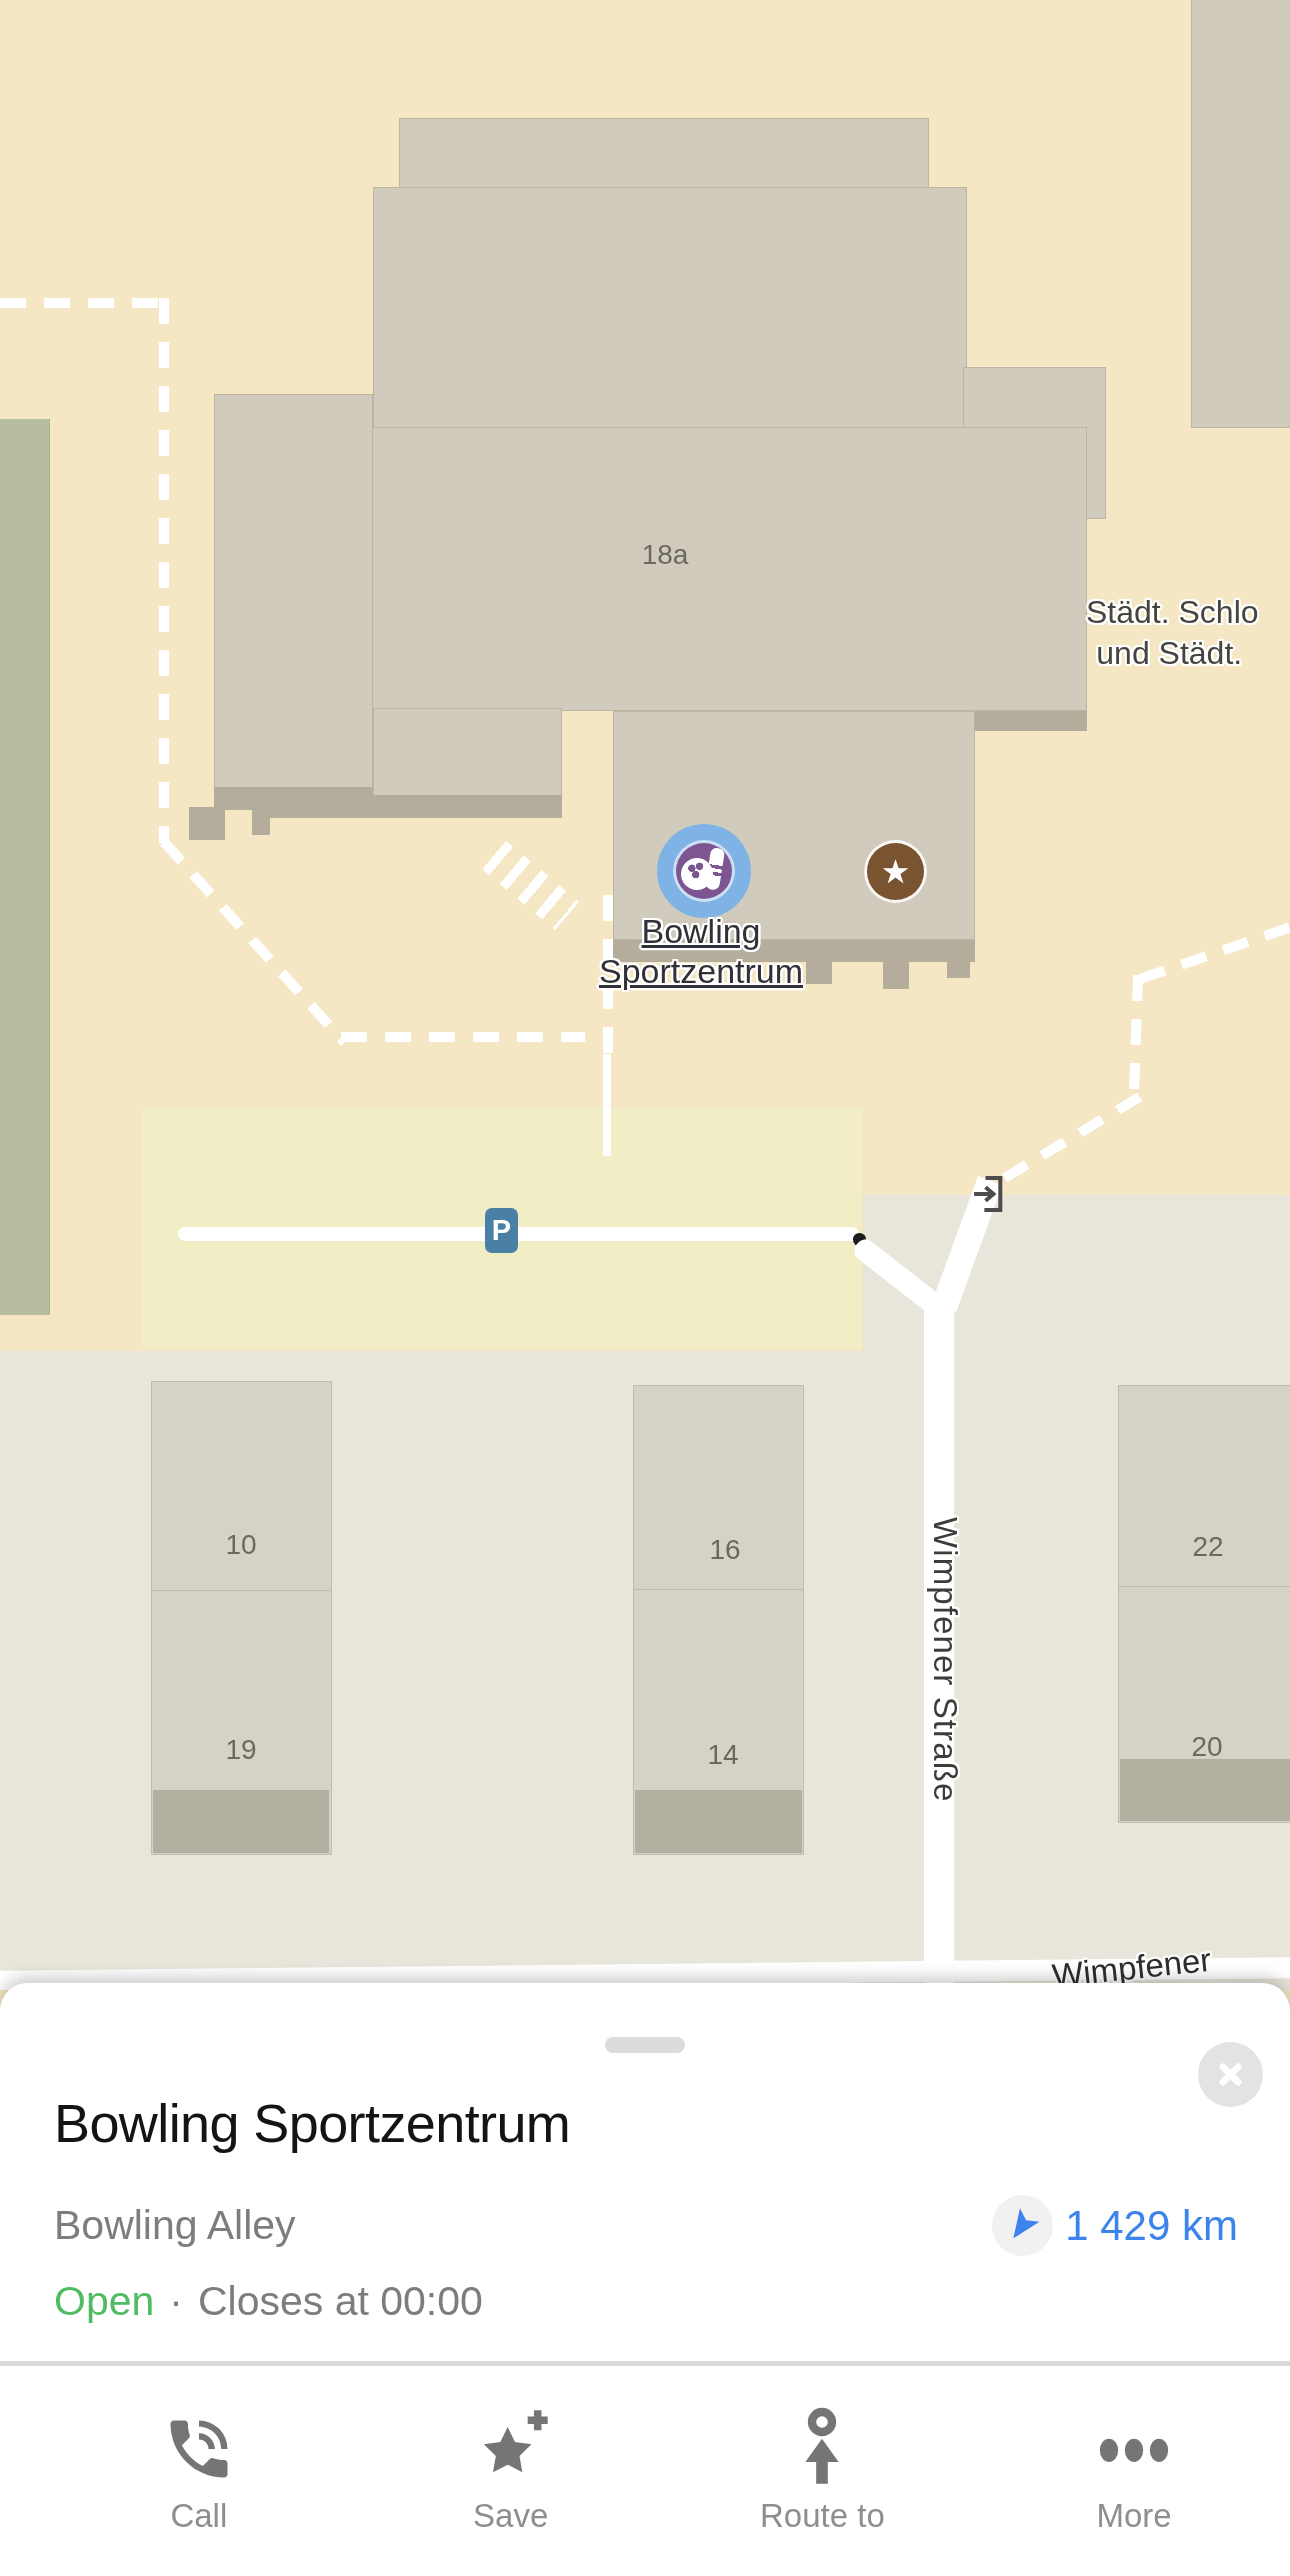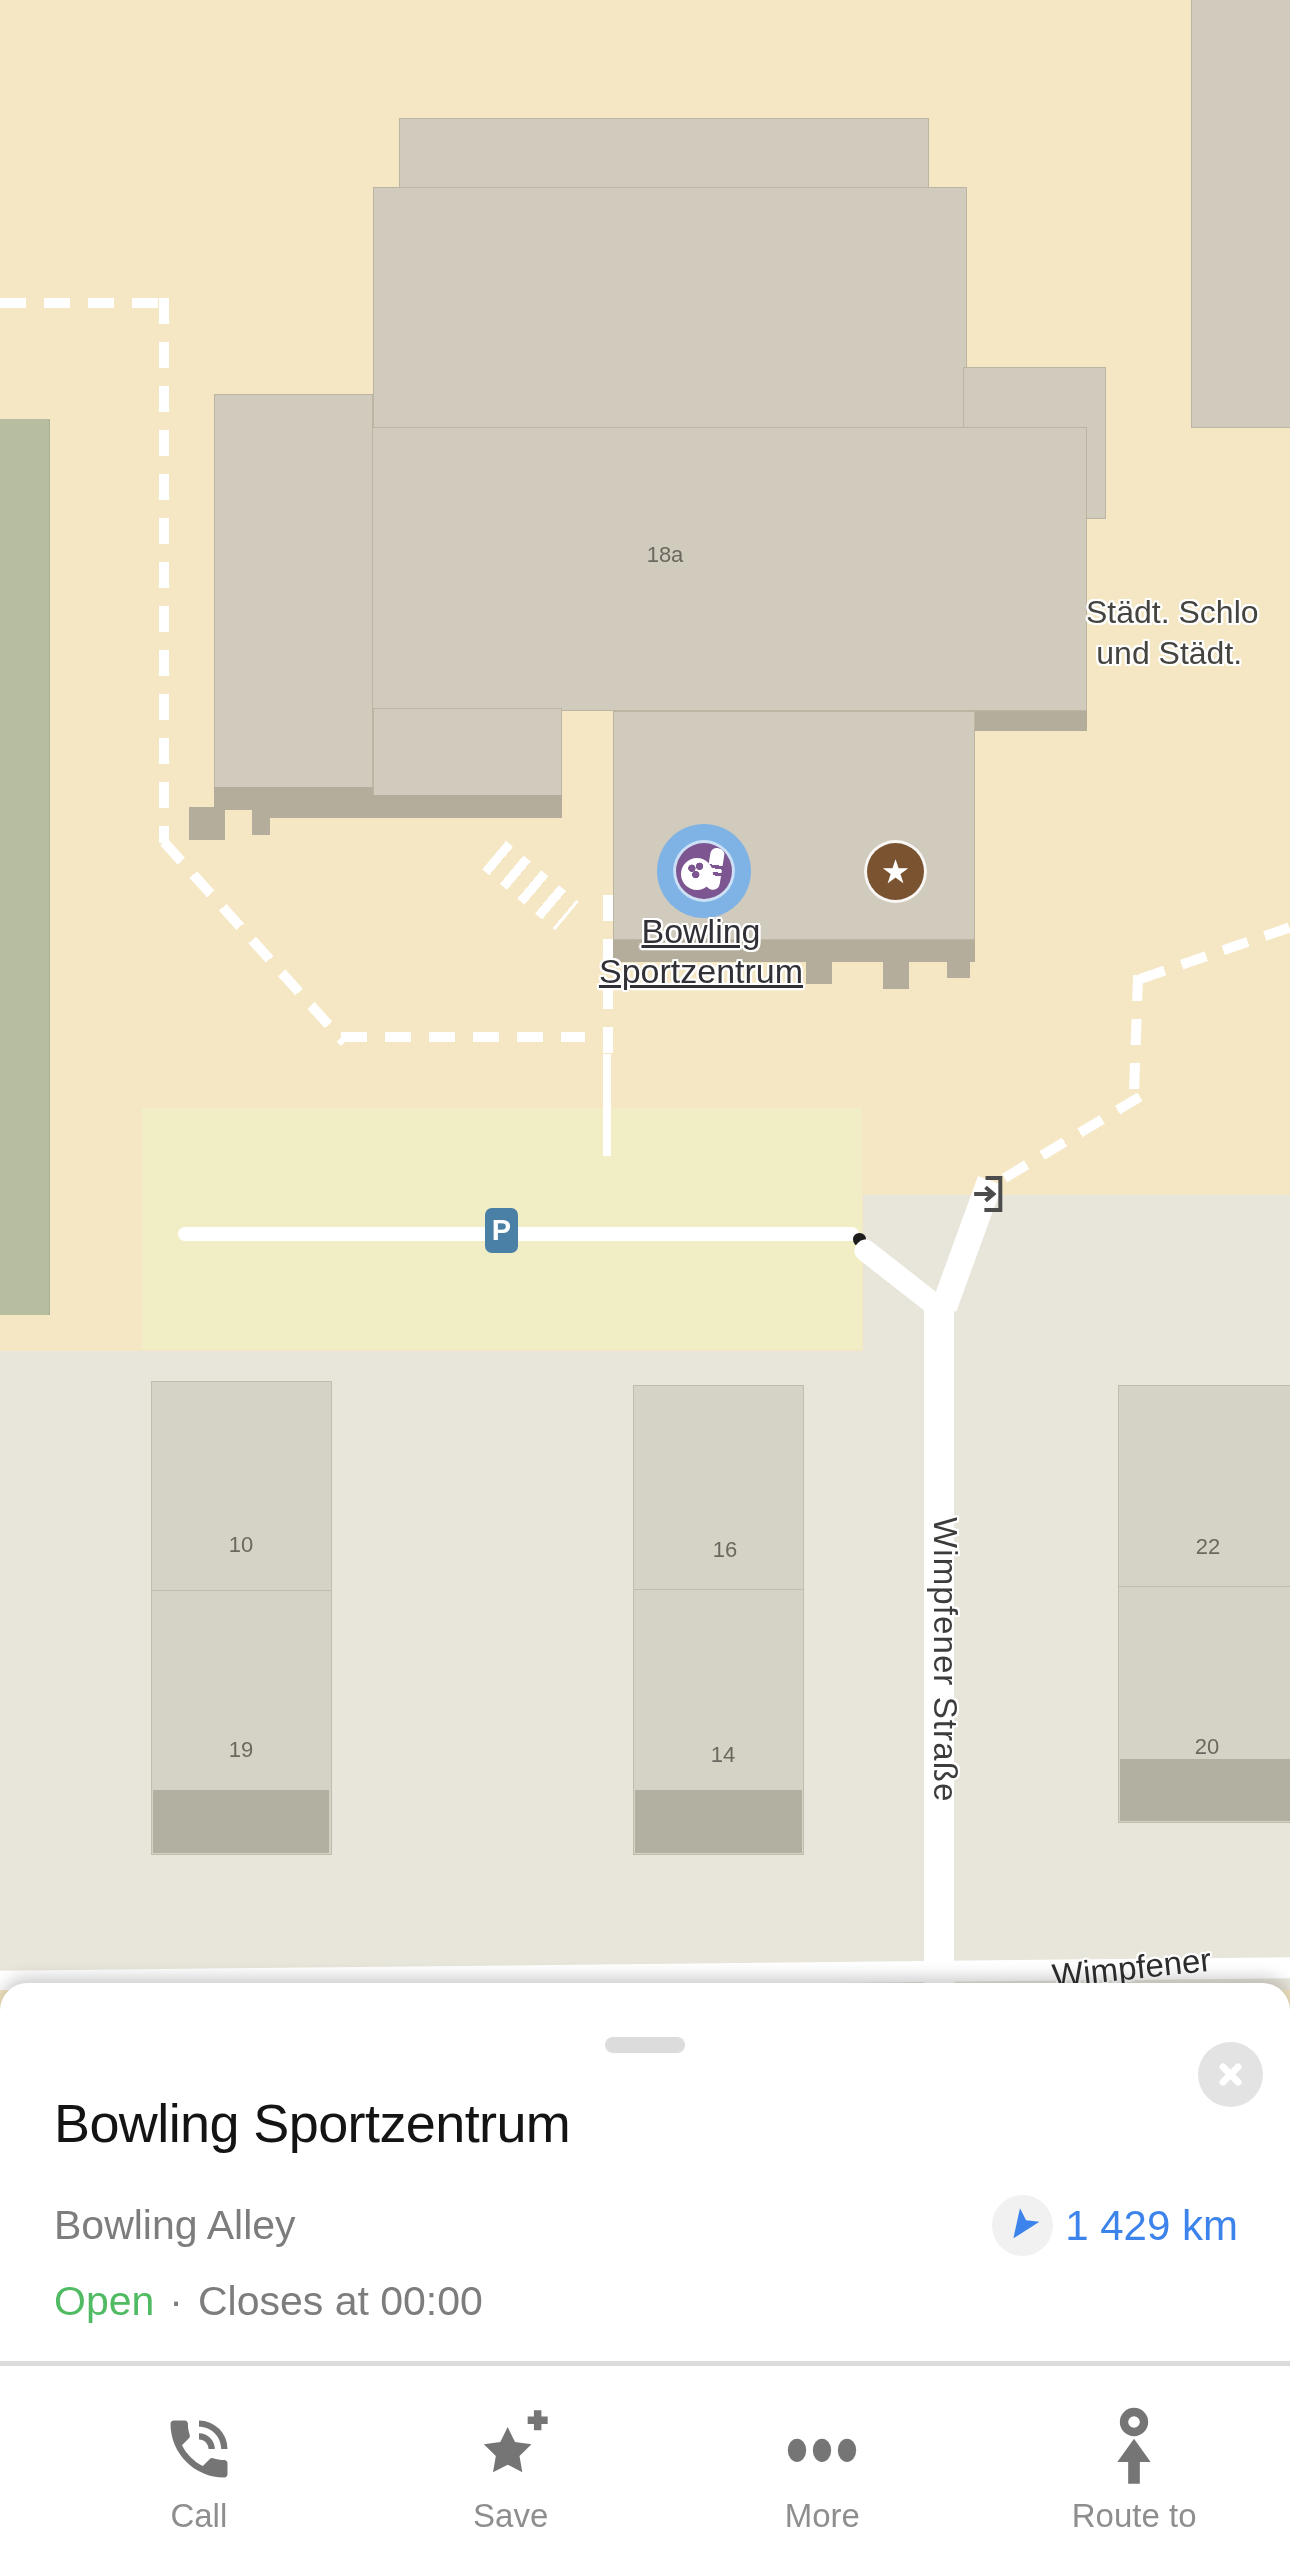--- a/index.html
+++ b/index.html
@@ -13,21 +13,21 @@
   .green-strip { background:var(--green-area); border-right:1.7px solid #a9af93; }
   .gray-area { background:var(--map-gray); }
   .bld { background:var(--building); border:1.1px solid var(--building-border); }
   .bld-shadow { background:var(--building-shadow); }
   .lbld { background:var(--lower-building); border:1.1px solid var(--lower-building-border); }
   .lbld-shadow { background:var(--lower-building-shadow); }
   .lbld-divider { position:absolute; left:0; right:0; height:0; border-top:1.7px solid var(--lower-building-border); }
 
   .maplabel { position:absolute; color:var(--map-label); font-size:33px; white-space:nowrap; }
   .halo { text-shadow:-1.7px -1.7px 0 #fff,1.7px -1.7px 0 #fff,-1.7px 1.7px 0 #fff,1.7px 1.7px 0 #fff,-2.3px 0 0 #fff,2.3px 0 0 #fff,0 -2.3px 0 #fff,0 2.3px 0 #fff; }
-  .housenum { position:absolute; transform:translate(-50%,-50%); color:var(--house-number); font-size:22px; white-space:nowrap; }
+  .housenum { position:absolute; transform:translate(-50%,-50%); color:var(--house-number); font-size:28px; white-space:nowrap; }
 
   .dash-h { position:absolute; height:9.7px; background:repeating-linear-gradient(90deg,#fff 0 26px,transparent 26px 44px); }
   .dash-v { position:absolute; width:9.7px; background:repeating-linear-gradient(180deg,#fff 0 26px,transparent 26px 44px); }
   .rot { transform-origin:left center; }
   .road { position:absolute; background:#fff; }
 
   .steps { position:absolute; left:483px; top:867px; width:95px; height:37px; transform:rotate(40deg);
            background:repeating-linear-gradient(90deg,#fff 0 9.2px,transparent 9.2px 23px); }
 
   .parking { position:absolute; left:142px; top:1108px; width:720px; height:241px; background:var(--parking); }
@@ -231,34 +231,34 @@
             <path fill="#757575" d="M22 12l4.4 9 9.9 1.4-7.2 7 1.7 9.8-8.8-4.6-8.8 4.6 1.7-9.8-7.2-7 9.9-1.4z"></path>
             <path d="M40 2v12M34 8h12" stroke="#757575" stroke-width="4.5"></path>
           </svg>
         </div>
         <div class="alabel">Save</div>
       </div>
 
       <div class="action">
         <div class="icon-box">
           <svg width="80" height="80" viewBox="0 0 48 48">
+            <circle cx="24" cy="9" r="6" fill="none" stroke="#757575" stroke-width="5"></circle>
+            <polygon fill="#757575" points="24,19 34,33 27.5,33 27.5,46 20.5,46 20.5,33 14,33"></polygon>
+          </svg>
+        </div>
+        <div class="alabel">Route to</div>
+      </div>
+
+      <div class="action">
+        <div class="icon-box">
+          <svg width="80" height="80" viewBox="0 0 48 48">
             <ellipse cx="9" cy="26" rx="5.5" ry="7" fill="#757575"></ellipse>
             <ellipse cx="24" cy="26" rx="5.5" ry="7" fill="#757575"></ellipse>
             <ellipse cx="39" cy="26" rx="5.5" ry="7" fill="#757575"></ellipse>
           </svg>
         </div>
         <div class="alabel">More</div>
       </div>
-
-      <div class="action">
-        <div class="icon-box">
-          <svg width="80" height="80" viewBox="0 0 48 48">
-            <circle cx="24" cy="9" r="6" fill="none" stroke="#757575" stroke-width="5"></circle>
-            <polygon fill="#757575" points="24,19 34,33 27.5,33 27.5,46 20.5,46 20.5,33 14,33"></polygon>
-          </svg>
-        </div>
-        <div class="alabel">Route to</div>
-      </div>
     </div>
   </div>
 
 </div>
 
 
 </body></html>

